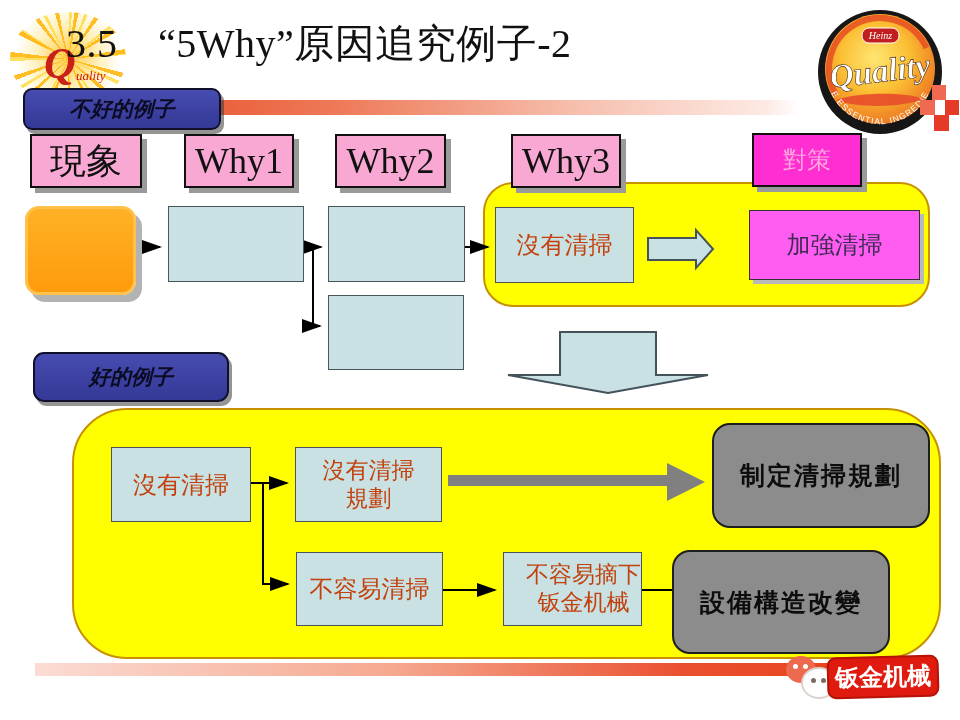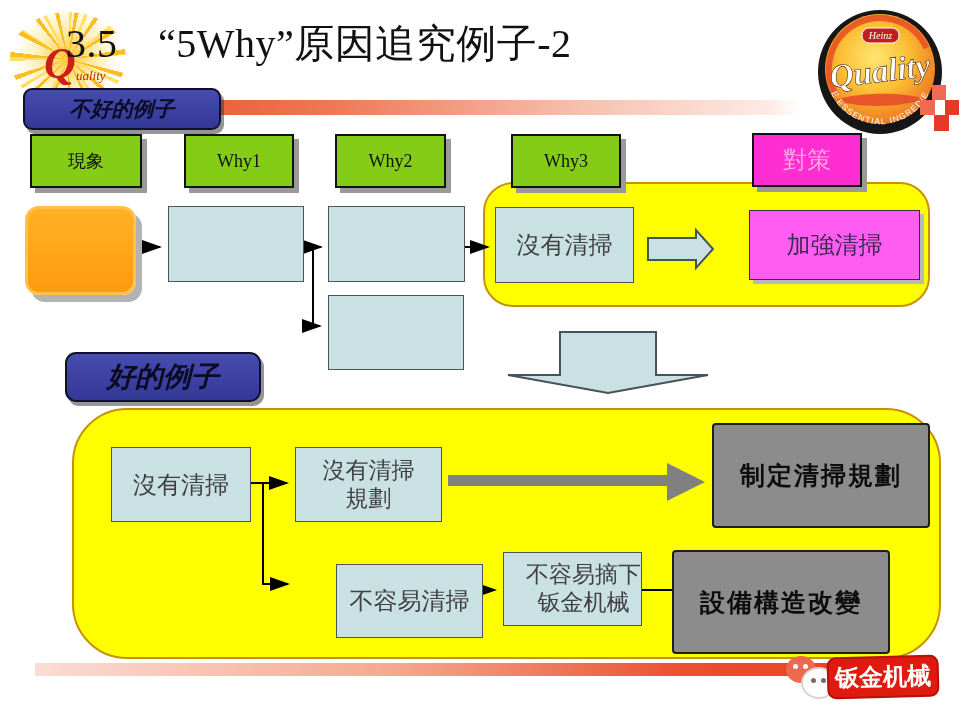--- a/index.html
+++ b/index.html
@@ -21,38 +21,38 @@
     background:linear-gradient(to right,#e63c14,#ee7a58 40%,#f6bdab 70%,#fdeae4 96%,rgba(255,255,255,0));}
 
   
   #qbadge{left:808px;top:5px;z-index:3;}
 
   
   .navy{background:linear-gradient(#474cb0,#343896);border:2px solid #10102a;border-radius:9px;
         color:#0b0b24;font-weight:bold;font-size:21px;z-index:4;box-shadow:3px 4px 0 rgba(60,60,60,.55);font-style:italic;}
 
   
-  .wbox{background:#84cc16;border:2px solid #111;font-size:18px;color:#111;z-index:3;box-shadow:5px 5px 0 #9a9a9a;}
+  .wbox{background:#f9a8d4;border:2px solid #111;font-size:36px;color:#111;z-index:3;box-shadow:5px 5px 0 #9a9a9a;}
   .magenta{background:#ff2ed2;border:2px solid #111;color:#ffaâ;color:#ffaade;font-size:24px;z-index:3;box-shadow:5px 5px 0 #9a9a9a;}
 
   
   .ycont{background:#ffff00;border:2px solid #c79100;z-index:1;}
 
   
-  .bbox{background:#c9e1e3;border:1px solid #4a565c;z-index:3;font-size:24px;color:#404040;}
+  .bbox{background:#c9e1e3;border:1px solid #4a565c;z-index:3;font-size:24px;color:#c2410c;}
   .bbox .ln{display:block;line-height:1.2;}
 
   #orangebox{background:linear-gradient(#ffb125,#ff9b0d);border:3px solid #ffc14a;border-radius:14px;
              box-shadow:6px 7px 0 #b3b3b3;z-index:3;}
 
   #actionbox{background:#ff5cf2;border:1px solid #333;box-shadow:4px 4px 0 #b9b9b9;
              font-size:24px;color:#3d2b52;z-index:3;margin-left:14px;}
 
   
-  .gpill{background:#8c8c8c;border:2px solid #1e1e1e;border-radius:4px;z-index:3;
+  .gpill{background:#8c8c8c;border:2px solid #1e1e1e;border-radius:18px;z-index:3;
          font-weight:bold;font-size:25px;color:#0d0d0d;letter-spacing:2px;}
 
   
   #overlay{left:0;top:0;z-index:2;pointer-events:none;}
 
   
   #footer-line{left:35px;top:663px;width:900px;height:13px;z-index:1;
     background:linear-gradient(to right,#fbdcd4,#f5a88e 40%,#ea5030 72%,#e63c14 100%);}
   #wechat{left:782px;top:652px;width:54px;height:46px;z-index:3;}
   #wechat .rb{position:absolute;left:4px;top:4px;width:30px;height:27px;border-radius:50%;background:#ed6a4e;}
@@ -112,33 +112,33 @@
 
   <div class="abs ycont" style="left:483px;top:182px;width:443px;height:121px;border-radius:30px;"></div>
 
   <div id="orangebox" class="abs" style="left:25px;top:206px;width:105px;height:83px;"></div>
   <div class="abs bbox flexc" style="left:168px;top:206px;width:134px;height:74px;"></div>
   <div class="abs bbox flexc" style="left:328px;top:206px;width:135px;height:74px;"></div>
   <div class="abs bbox flexc" style="left:328px;top:295px;width:134px;height:73px;"></div>
   <div class="abs bbox flexc" style="left:495px;top:207px;width:137px;height:74px;">沒有清掃</div>
   <div id="actionbox" class="abs flexc" style="left:735px;top:210px;width:169px;height:68px;">加強清掃</div>
 
-  <div class="abs navy flexc" style="left:33px;top:352px;width:192px;height:46px;font-size:28px;border-radius:11px;margin-left:32px;">好的例子</div>
+  <div class="abs navy flexc" style="left:33px;top:352px;width:192px;height:46px;font-size:21px;border-radius:11px;">好的例子</div>
 
   <div class="abs ycont" style="left:72px;top:408px;width:865px;height:247px;border-radius:55px;"></div>
 
   <div class="abs bbox flexc" style="left:111px;top:447px;width:138px;height:73px;">沒有清掃</div>
   <div class="abs bbox flexc" style="left:295px;top:447px;width:145px;height:73px;font-size:23px;">
     <div>
       <span class="ln">沒有清掃</span>
       <span class="ln">規劃</span>
     </div>
   </div>
   <div class="abs gpill flexc" style="left:712px;top:423px;width:214px;height:101px;">制定清掃規劃</div>
-  <div class="abs bbox flexc" style="left:296px;top:564px;width:145px;height:72px;margin-left:40px;">不容易清掃</div>
+  <div class="abs bbox flexc" style="left:296px;top:552px;width:145px;height:72px;">不容易清掃</div>
   <div class="abs bbox flexc" style="left:503px;top:552px;width:137px;height:72px;font-size:23px;justify-content:flex-end;">
     <div>
       <span class="ln">不容易摘下</span>
       <span class="ln">钣金机械</span>
     </div>
   </div>
   <div class="abs gpill flexc" style="left:672px;top:538px;width:214px;height:100px;margin-top:12px;">設備構造改變</div>
 
   <svg id="overlay" class="abs" width="960" height="720" viewBox="0 0 960 720">
     <defs>

